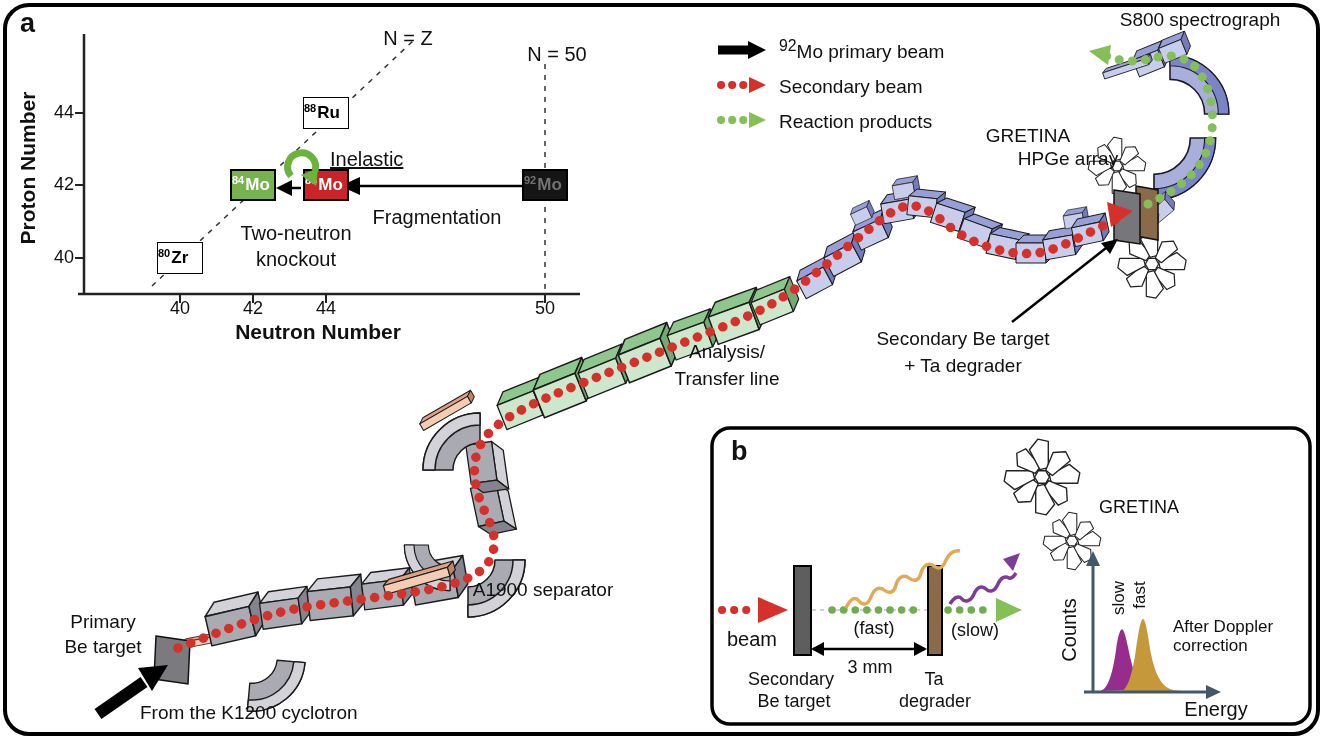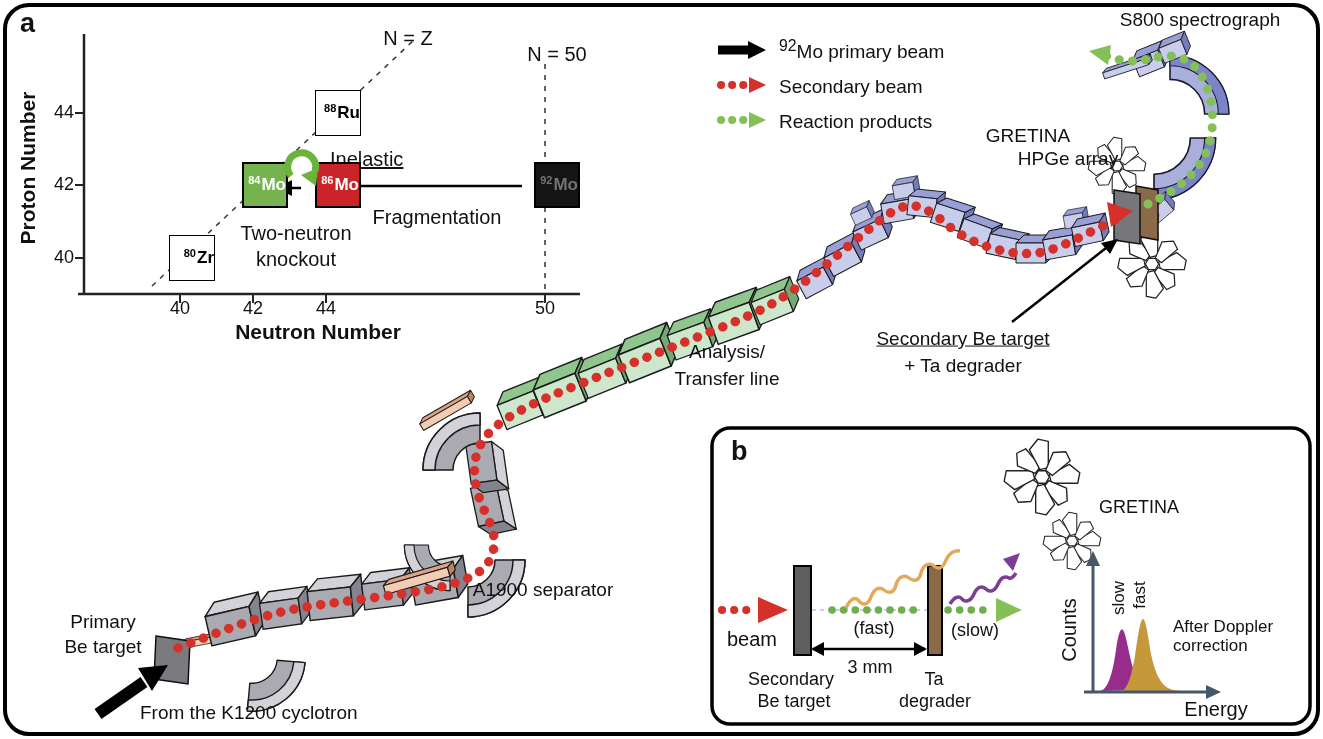--- a/index.html
+++ b/index.html
@@ -6,23 +6,23 @@
   #stage{position:relative;width:1323px;height:739px;background:#fff;overflow:hidden;
          font-family:"Liberation Sans","DejaVu Sans",sans-serif;color:#111;}
   #frame{position:absolute;inset:3px;border:4px solid #000;border-radius:26px;pointer-events:none;}
   svg.layer{position:absolute;left:0;top:0;}
   .lbl{position:absolute;transform:translate(-50%,-50%);font-size:19px;color:#111;white-space:nowrap;line-height:1.1;}
   .la{transform:translate(0,-50%);}          
   .rot{transform:translate(-50%,-50%) rotate(-90deg);}
   .bold{font-weight:bold;}
   .f27{font-size:27px;} .f21{font-size:21px;} .f20{font-size:20px;}
   .f18{font-size:18px;} .f17{font-size:17px;}
-  .iso{position:absolute;width:46px;height:46px;transform:translate(-50%,-50%);
-       display:flex;align-items:center;justify-content:flex-end;box-sizing:border-box;
-       font-weight:bold;z-index:4;margin-left:12px;}
+  .iso{position:absolute;width:46px;height:32px;transform:translate(-50%,-50%);
+       display:flex;align-items:center;justify-content:flex-start;box-sizing:border-box;
+       font-weight:bold;z-index:4;}
   .iso sup{font-size:11px;line-height:0;margin-right:1px;}
   .iso .el{font-size:17px;}
   .iso-w{background:#ffffff;color:#000;border:1.6px solid #000;}
   .iso-g{background:#76b34f;color:#fff;border:2px solid #000;}
   .iso-r{background:#cb2428;color:#fff;border:2px solid #000;}
   .iso-k{background:#151515;color:#737373;border:2px solid #000;}
   #legend{position:absolute;left:714px;top:38px;z-index:4;}
   .leg-row{display:flex;align-items:center;gap:11px;height:24px;margin-bottom:11px;}
   .leg-row span{font-size:19px;white-space:nowrap;}
   
@@ -249,21 +249,21 @@
     <div class="iso iso-k" style="left:545px;top:185px;">
       <span><sup>92</sup><span class="el">Mo</span></span>
     </div>
     <div class="iso iso-w" style="left:180px;top:258px;">
       <span><sup>80</sup><span class="el">Zr</span></span>
     </div>
 
     <div class="lbl" style="left:1200px;top:20px;">S800 spectrograph</div>
     <div class="lbl" style="left:1028px;top:136px;">GRETINA</div>
     <div class="lbl" style="left:1028px;top:159px;margin-left:40px;">HPGe array</div>
-    <div class="lbl" style="left:963px;top:339px;text-decoration:underline;">Secondary Be target</div>
+    <div class="lbl" style="left:963px;top:339px;">Secondary Be target</div>
     <div class="lbl" style="left:963px;top:366px;">+ Ta degrader</div>
     <div class="lbl" style="left:727px;top:352px;">Analysis/</div>
     <div class="lbl" style="left:727px;top:379px;">Transfer line</div>
     <div class="lbl" style="left:543px;top:590px;">A1900 separator</div>
     <div class="lbl" style="left:103px;top:622px;">Primary</div>
     <div class="lbl" style="left:103px;top:647px;">Be target</div>
     <div class="lbl la" style="left:140px;top:713px;">From the K1200 cyclotron</div>
 
     <div class="lbl la bold f27" style="left:731px;top:452px;">b</div>
     <div class="lbl f20" style="left:752px;top:639px;">beam</div>

